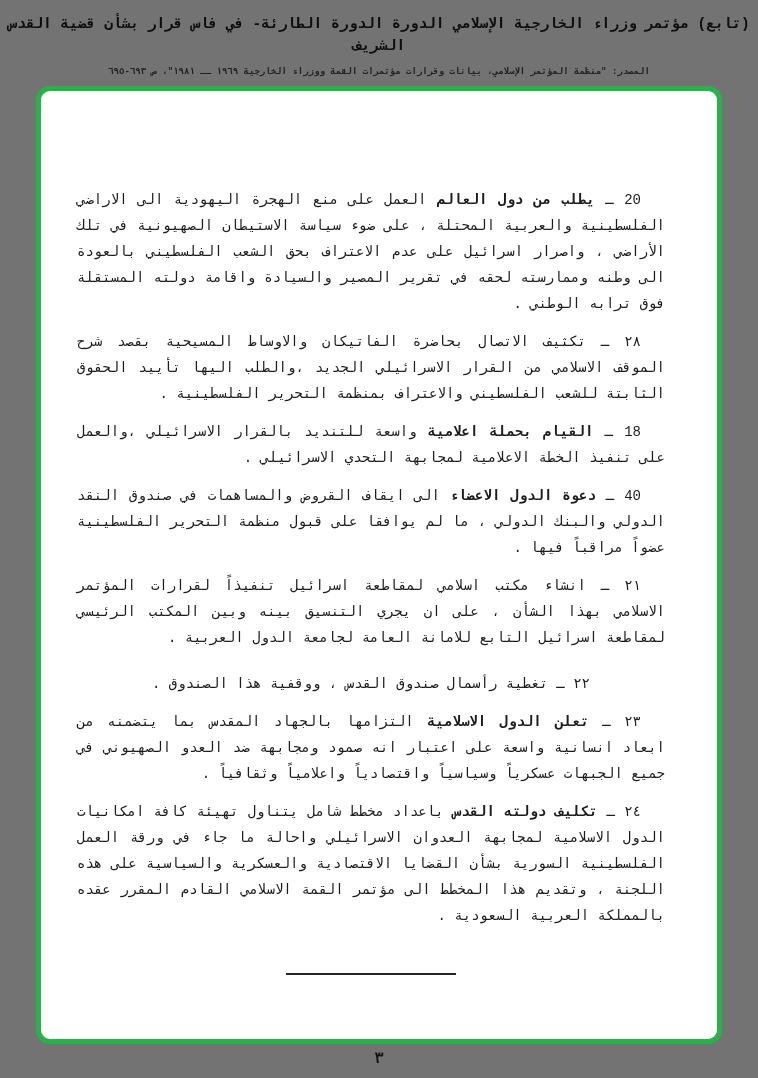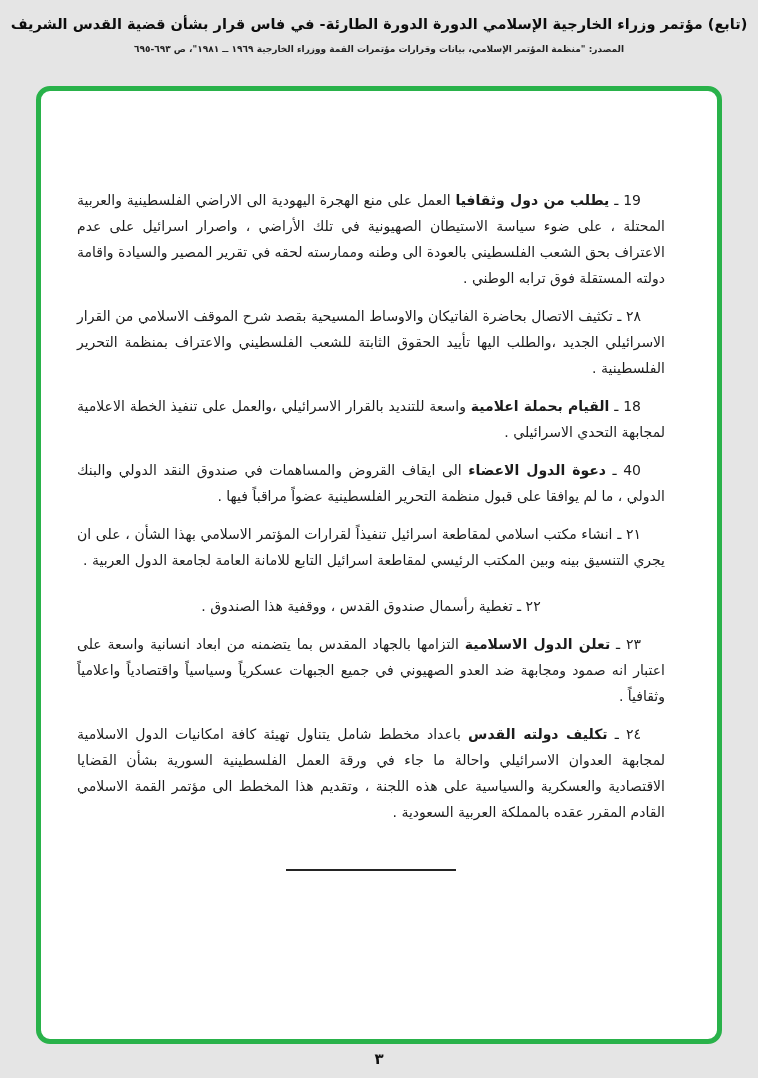--- a/index.html
+++ b/index.html
@@ -10,23 +10,24 @@
   html, body { margin: 0; padding: 0; }
   body {
     background: #ffffff;
     font-family: "DejaVu Sans", sans-serif;
     color: var(--ink);
   }
   .page {
     position: relative;
     width: 758px;
     height: 1078px;
-    background: #e5e5e5;
+    background: #737373;
     overflow: hidden;
     margin: 0 auto;
+    font-family: Liberation Mono, monospace;
   }
 
   
   .doc-header {
     direction: rtl;
     text-align: center;
     padding-top: 14px;
   }
   .doc-title {
     font-size: 14.5px;
@@ -105,21 +106,21 @@
 
   <header class="doc-header">
     <div class="doc-title">(تابع) مؤتمر وزراء الخارجية الإسلامي الدورة الدورة الطارئة- في فاس قرار بشأن قضية القدس الشريف</div>
     <div class="doc-source">المصدر: "منظمة المؤتمر الإسلامي، بيانات وقرارات مؤتمرات القمة ووزراء الخارجية ١٩٦٩ ــ ١٩٨١"، ص ٦٩٣-٦٩٥</div>
   </header>
 
   <div class="frame">
     <div class="body-text">
 
       <p class="para">
-        <span class="num">19 ـ </span><span class="lead">يطلب من دول وثقافيا</span><span class="rest"> العمل على منع الهجرة اليهودية الى الاراضي الفلسطينية والعربية المحتلة ، على ضوء سياسة الاستيطان الصهيونية في تلك الأراضي ، واصرار اسرائيل على عدم الاعتراف بحق الشعب الفلسطيني بالعودة الى وطنه وممارسته لحقه في تقرير المصير والسيادة واقامة دولته المستقلة فوق ترابه الوطني .</span>
+        <span class="num">20 ـ </span><span class="lead">يطلب من دول العالم</span><span class="rest"> العمل على منع الهجرة اليهودية الى الاراضي الفلسطينية والعربية المحتلة ، على ضوء سياسة الاستيطان الصهيونية في تلك الأراضي ، واصرار اسرائيل على عدم الاعتراف بحق الشعب الفلسطيني بالعودة الى وطنه وممارسته لحقه في تقرير المصير والسيادة واقامة دولته المستقلة فوق ترابه الوطني .</span>
       </p>
 
       <p class="para">
         <span class="num">٢٨ ـ </span><span class="lead"></span><span class="rest">تكثيف الاتصال بحاضرة الفاتيكان والاوساط المسيحية بقصد شرح الموقف الاسلامي من القرار الاسرائيلي الجديد ،والطلب اليها تأييد الحقوق الثابتة للشعب الفلسطيني والاعتراف بمنظمة التحرير الفلسطينية .</span>
       </p>
 
       <p class="para">
         <span class="num">18 ـ </span><span class="lead">القيام بحملة اعلامية</span><span class="rest"> واسعة للتنديد بالقرار الاسرائيلي ،والعمل على تنفيذ الخطة الاعلامية لمجابهة التحدي الاسرائيلي .</span>
       </p>
 

